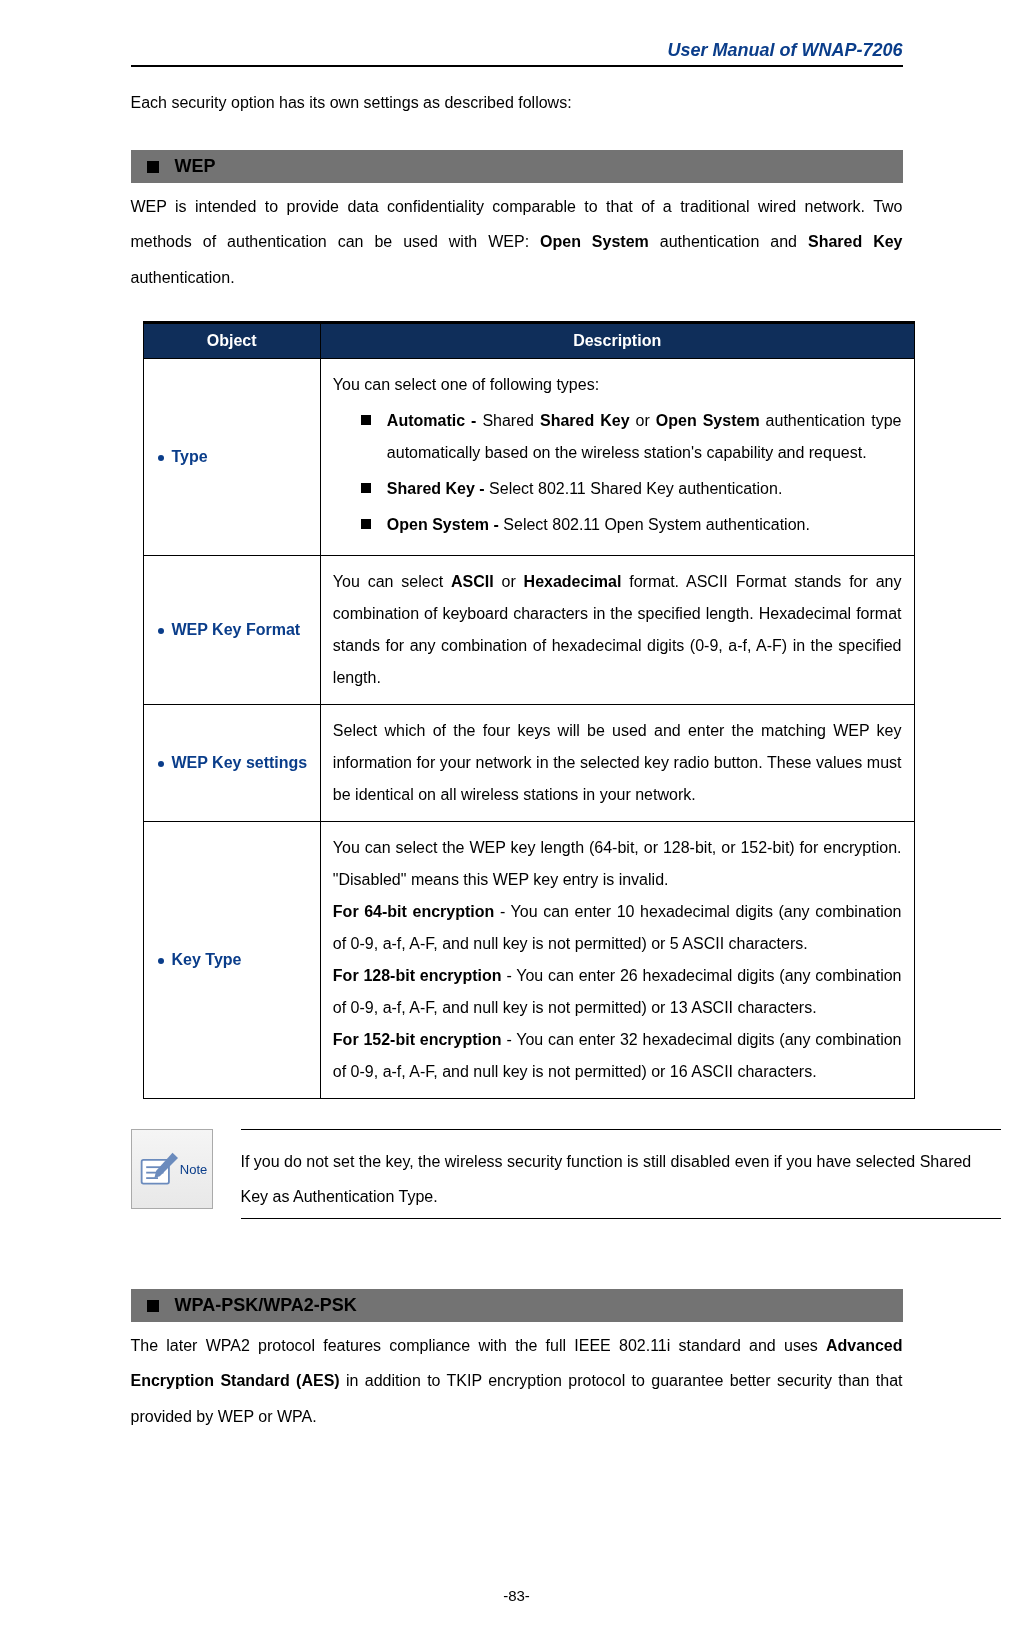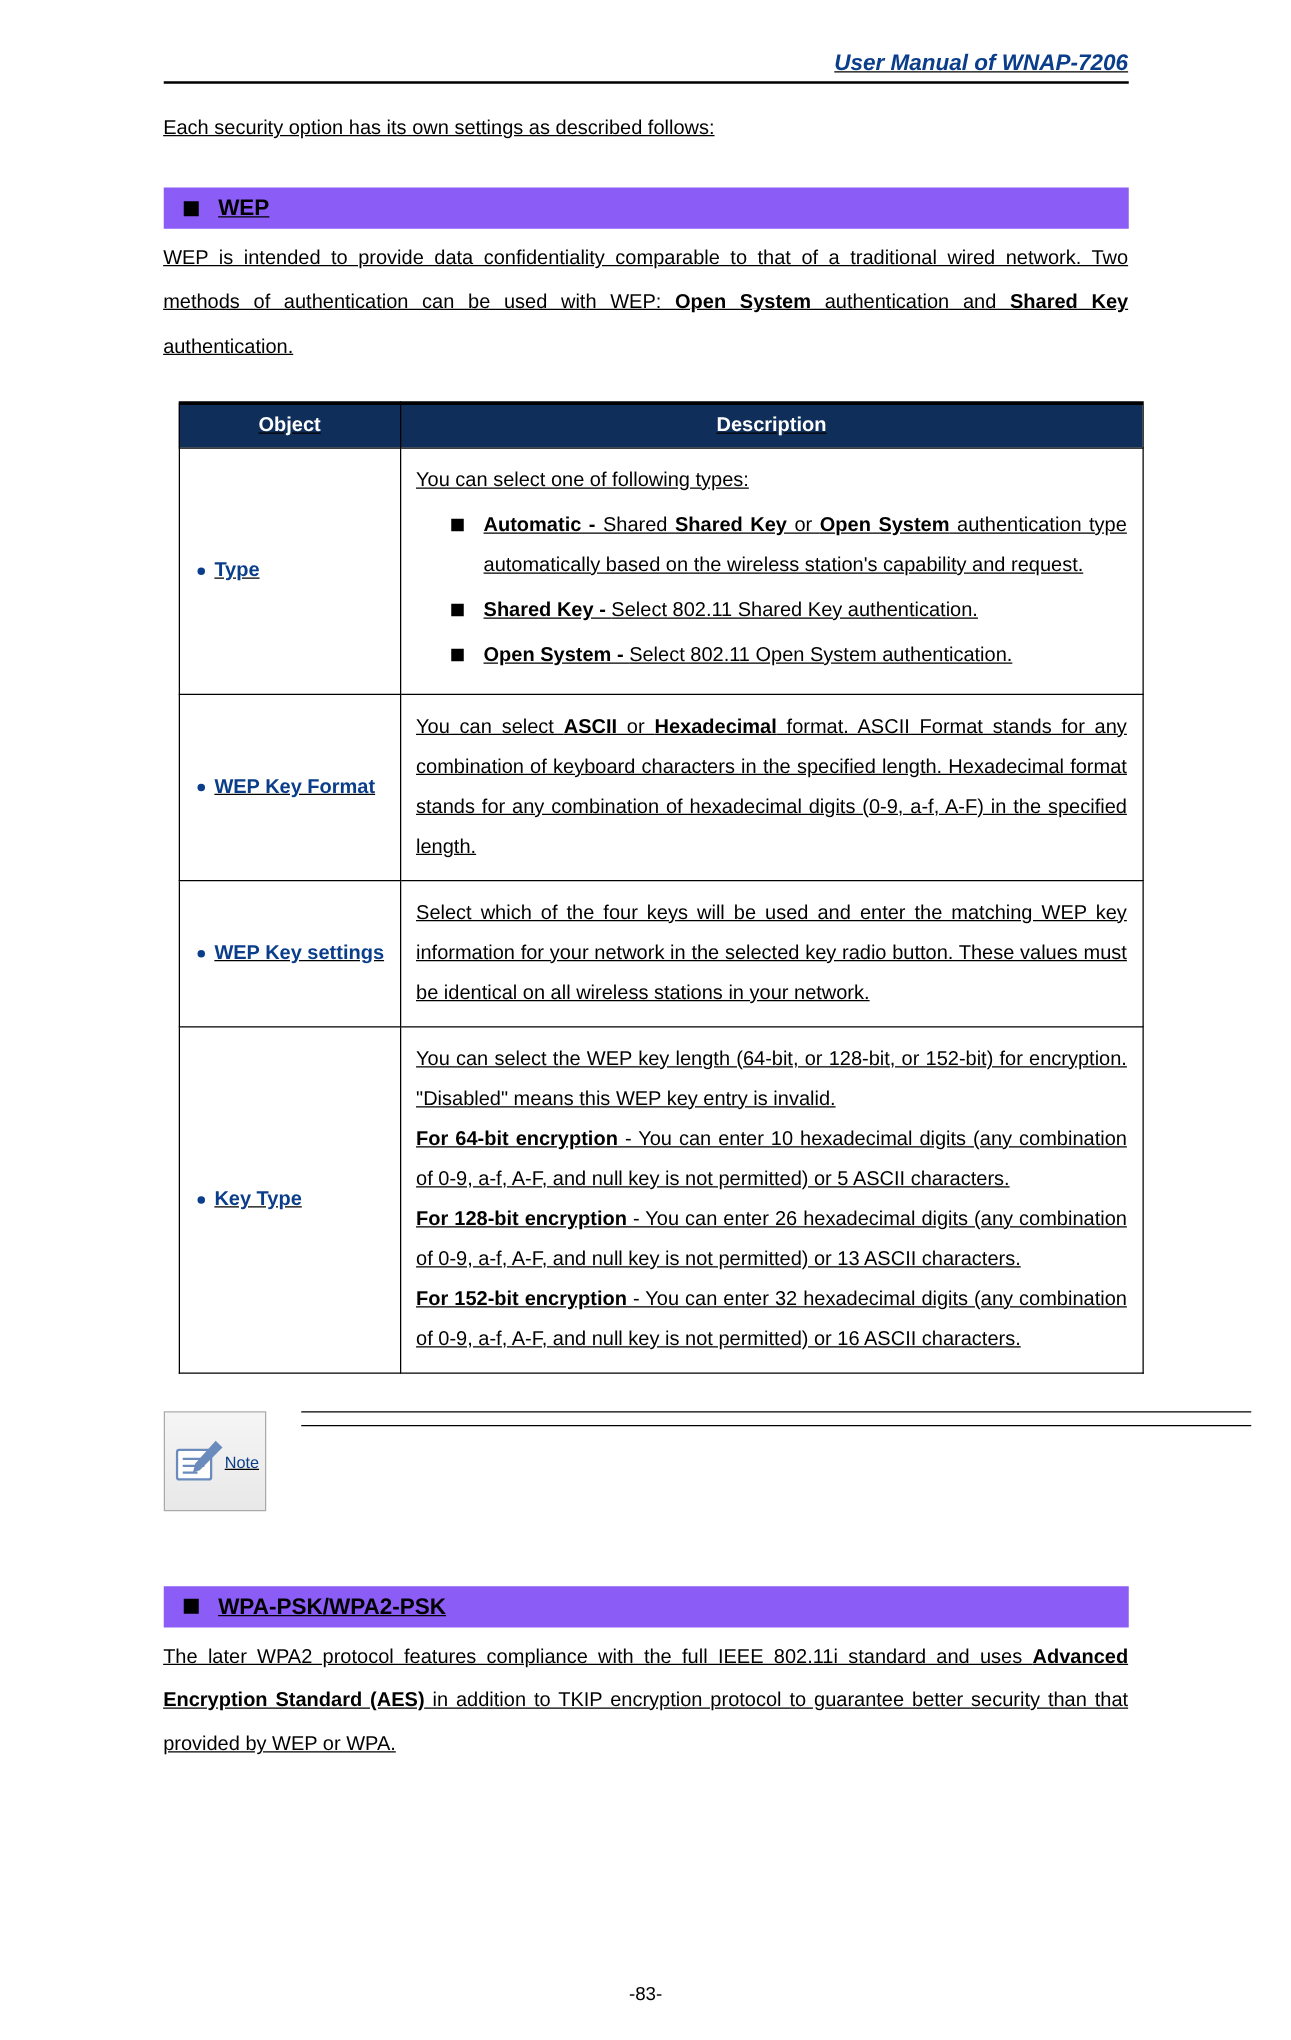--- a/index.html
+++ b/index.html
@@ -10,41 +10,40 @@
     padding: 0;
     background: #fff;
   }
   .page {
     width: 892px;
     min-height: 1632px;
     margin: 0 auto;
     padding: 40px 60px 26px 60px;
     box-sizing: border-box;
     position: relative;
-    text-decoration: underline;
   }
   .header-title {
     text-align: right;
     color: #0a3d8a;
     font-style: italic;
     font-weight: bold;
     font-size: 18px;
     padding-bottom: 4px;
   }
   .header-rule {
     border: none;
     border-top: 2px solid #000;
     margin: 0 0 18px 0;
   }
   .intro-line {
     line-height: 2.2;
     margin-bottom: 30px;
   }
   .section-bar {
-    background: #8b5cf6;
+    background: #737373;
     padding: 6px 10px 6px 10px;
     font-weight: bold;
     font-size: 18px;
     display: flex;
     align-items: center;
     margin-bottom: 6px;
   }
   .section-bar .sq {
     width: 12px;
     height: 12px;
@@ -233,20 +232,21 @@
         <rect x="6" y="12" width="30" height="26" rx="2" fill="#fff" stroke="#6b8bbd" stroke-width="2"></rect>
         <line x1="11" y1="20" x2="30" y2="20" stroke="#6b8bbd" stroke-width="2"></line>
         <line x1="11" y1="26" x2="30" y2="26" stroke="#6b8bbd" stroke-width="2"></line>
         <line x1="11" y1="32" x2="24" y2="32" stroke="#6b8bbd" stroke-width="2"></line>
         <polygon points="40,4 46,10 26,30 20,32 22,24" fill="#6b8bbd"></polygon>
       </svg>
       <div class="lbl">Note</div>
     </div>
     <div class="note-body">
       <hr class="note-rule">
+      <div class="note-text">If you do not set the key, the wireless security function is still disabled even if you have selected Shared Key as Authentication Type.</div>
       <hr class="note-rule">
     </div>
   </div>
 
   <div class="section-bar">
     <span class="sq"></span>
     <span>WPA-PSK/WPA2-PSK</span>
   </div>
   <div class="para">
     <span>The later WPA2 protocol features compliance with the full IEEE 802.11i standard and uses </span><b>Advanced Encryption Standard (AES)</b><span> in addition to TKIP encryption protocol to guarantee better security than that provided by WEP or WPA.</span>

